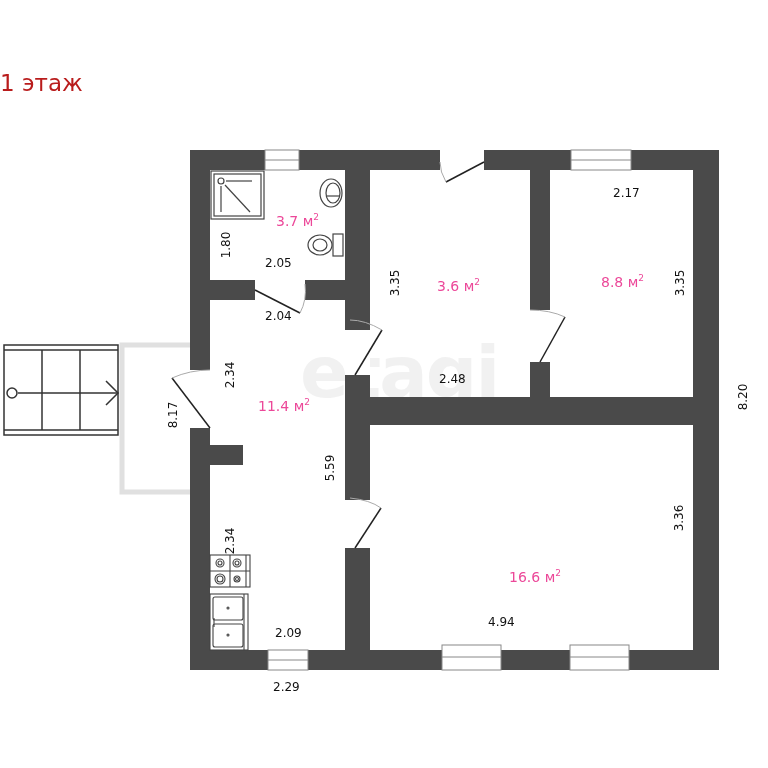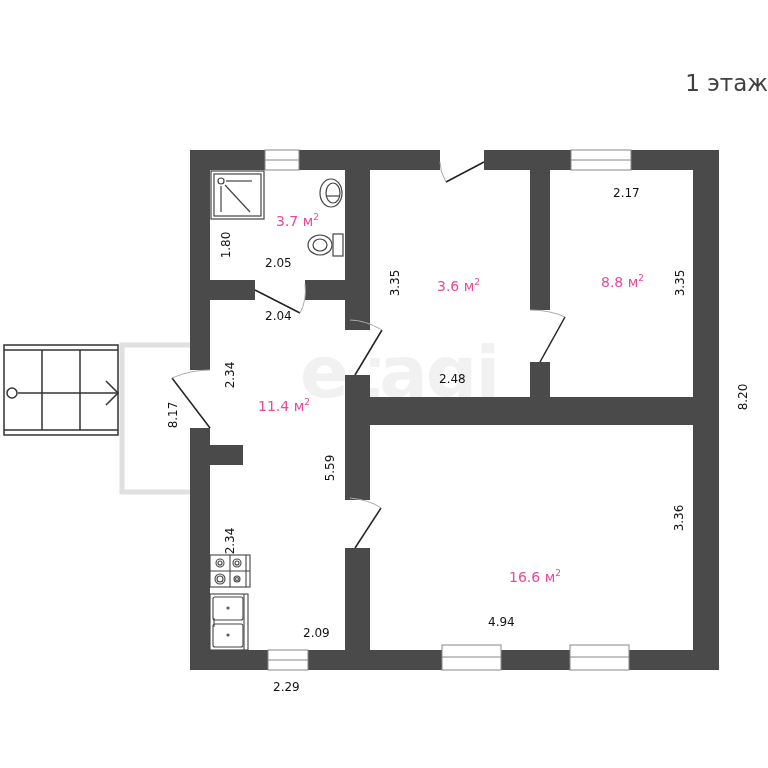--- a/index.html
+++ b/index.html
@@ -1,17 +1,17 @@
 <!DOCTYPE html>
 <html><head>
   <meta charset="utf-8">
   <style>
     html, body { margin: 0; padding: 0; background: #ffffff; }
     body { width: 768px; height: 768px; position: relative; overflow: hidden; font-family: "DejaVu Sans", sans-serif; }
-    .title { position: absolute; left: 0; width: 768px; top: 70px; text-align: right; font-size: 23px; color: #404040; font-family: "DejaVu Sans", sans-serif; }
+    .title { position: absolute; left: 0; width: 768px; top: 70px; text-align: left; font-size: 23px; color: #b91c1c; font-family: "DejaVu Sans", sans-serif; }
     .plan { position: absolute; left: 0; top: 0; }
     .wall { fill: #4a4a4a; }
     .lbl { position: absolute; font-size: 12px; color: #111; white-space: nowrap; font-family: "DejaVu Sans", sans-serif; }
     .area { position: absolute; font-size: 14px; color: #ec4899; white-space: nowrap; font-family: "DejaVu Sans", sans-serif; }
     .area sup { font-size: 9px; vertical-align: 6px; }
     .rot { transform: rotate(-90deg); transform-origin: center center; }
     .watermark { position: absolute; left: 300px; top: 330px; font-size: 72px; font-weight: bold; color: rgba(200,200,200,0.25); letter-spacing: -2px; font-family: "DejaVu Sans", sans-serif; }
   </style>
 </head>
 <body>
@@ -173,20 +173,20 @@
 <div class="lbl rot" style="left:382px; top:276px;">3.35</div>
 <div class="lbl" style="left:439px; top:372px;">2.48</div>
 
 <div class="lbl" style="left:613px; top:186px;">2.17</div>
 <div class="lbl rot" style="left:667px; top:276px;">3.35</div>
 
 <div class="lbl" style="left:265px; top:309px;">2.04</div>
 <div class="lbl rot" style="left:217px; top:368px;">2.34</div>
 <div class="lbl rot" style="left:317px; top:461px;">5.59</div>
 <div class="lbl rot" style="left:217px; top:534px;">2.34</div>
-<div class="lbl" style="left:275px; top:626px;margin-left:28px;">2.09</div>
+<div class="lbl" style="left:275px; top:626px;">2.09</div>
 
 <div class="lbl rot" style="left:666px; top:511px;">3.36</div>
 <div class="lbl" style="left:488px; top:615px;">4.94</div>
 
 <div class="lbl rot" style="left:730px; top:390px;">8.20</div>
 <div class="lbl rot" style="left:160px; top:408px;">8.17</div>
 <div class="lbl" style="left:273px; top:680px;">2.29</div>
 
 </body></html>

